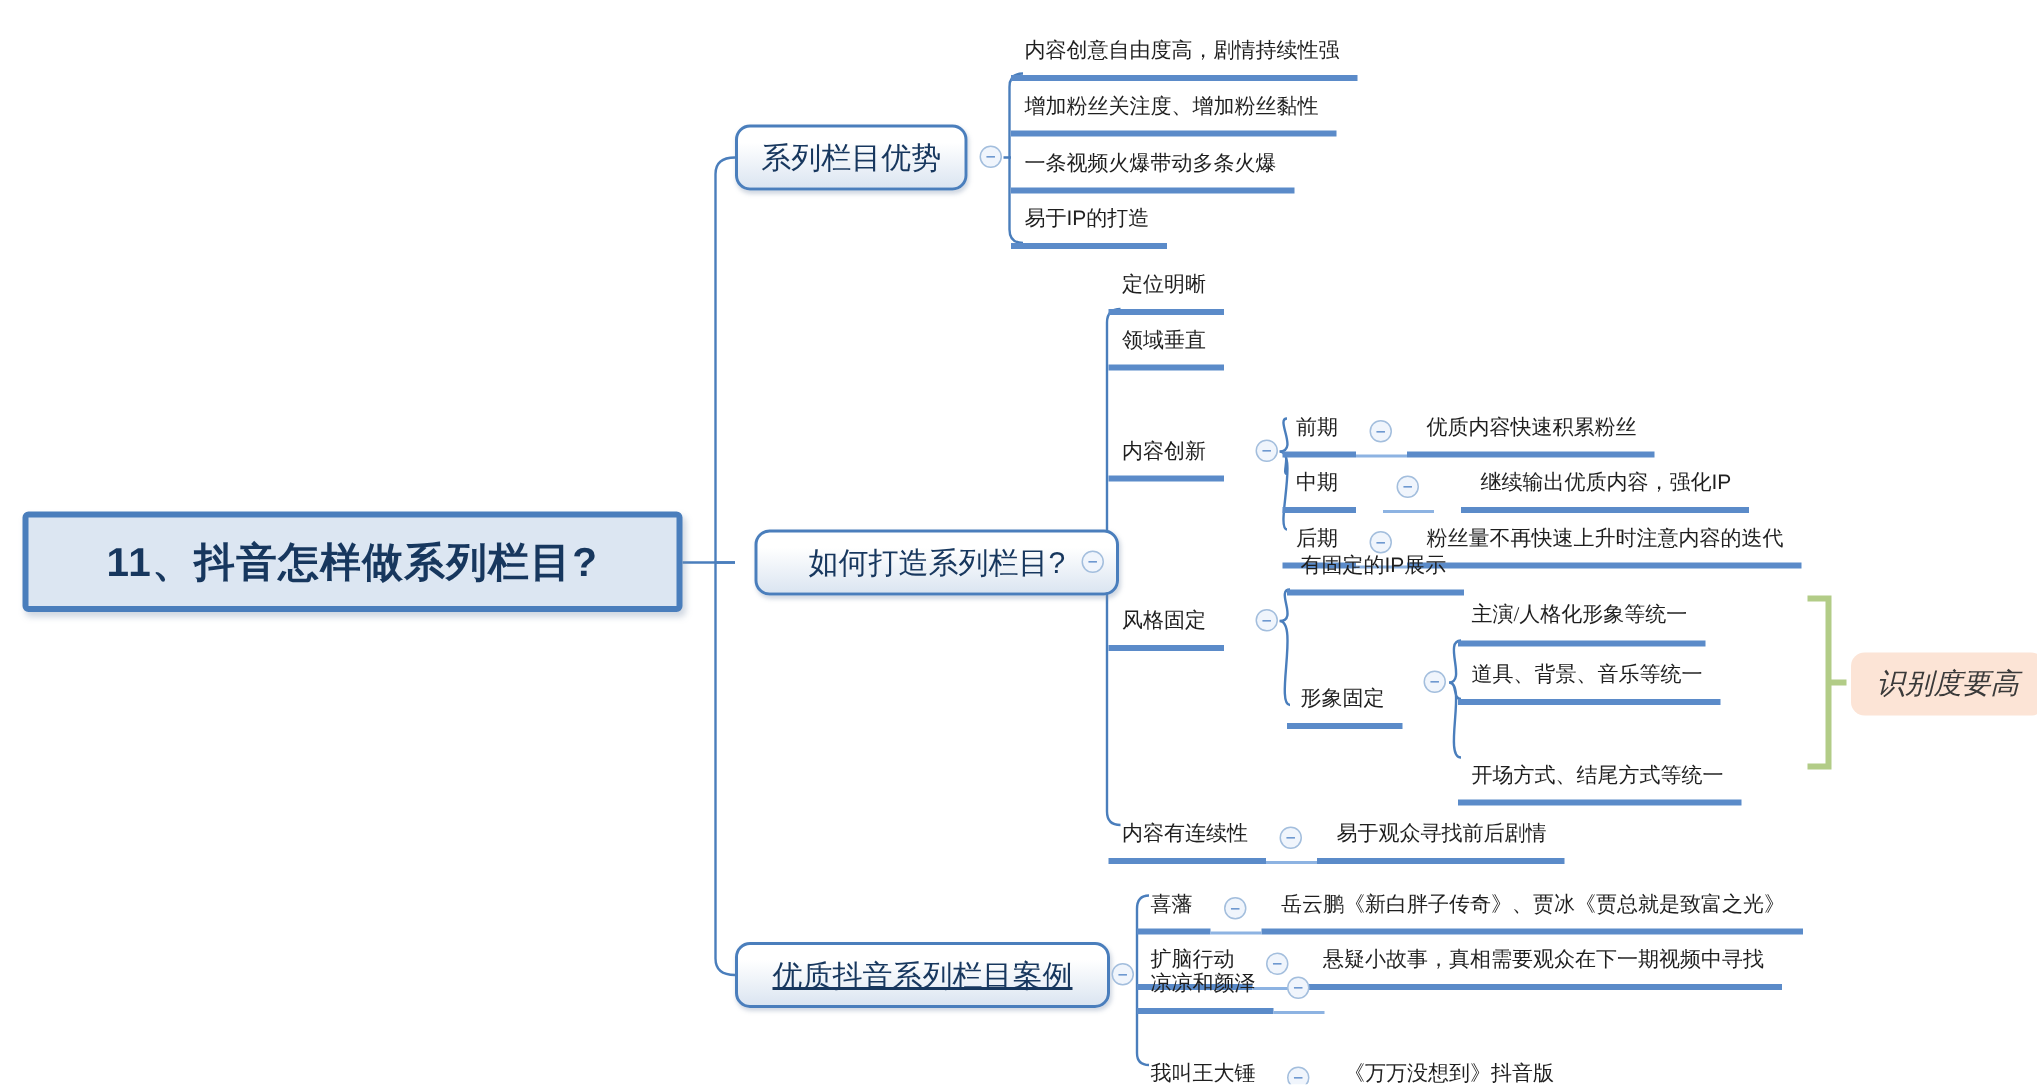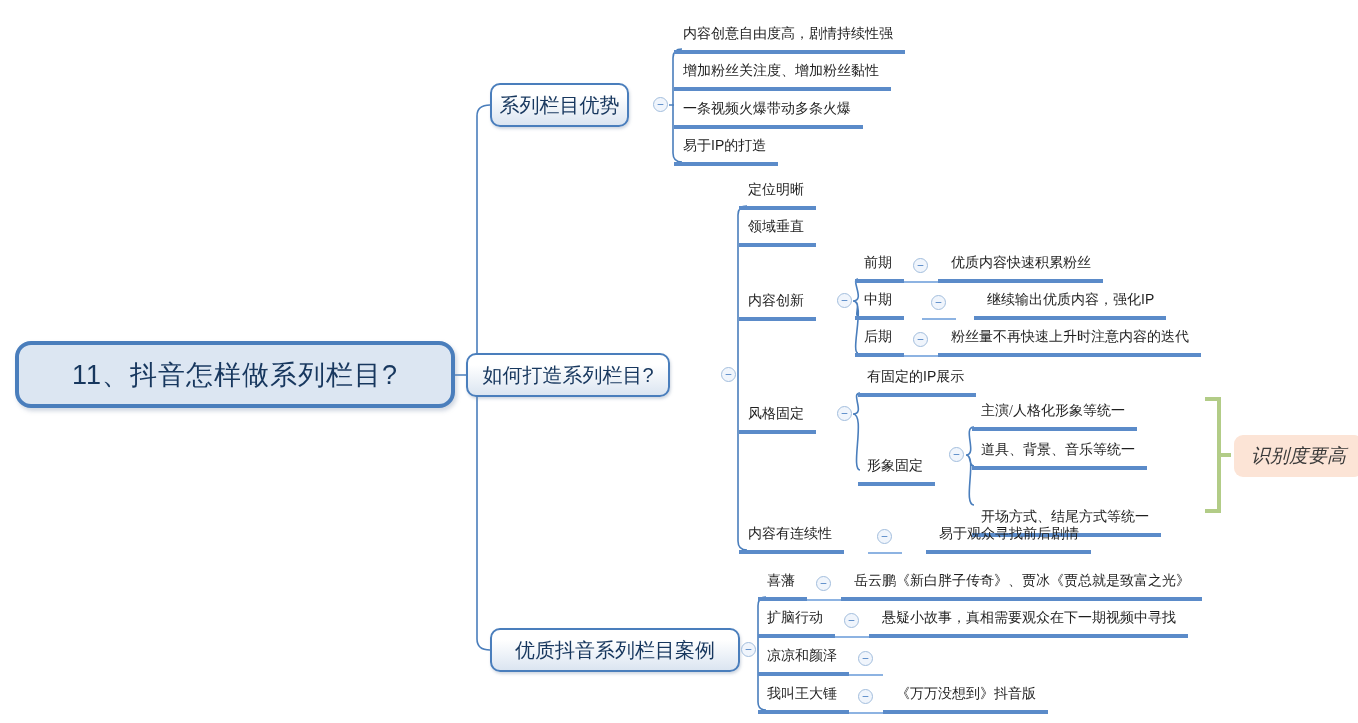--- a/index.html
+++ b/index.html
@@ -8,42 +8,42 @@
     width:1358px;height:723px;
     background:#ffffff;
     font-family:"Liberation Sans","DejaVu Sans",sans-serif;
     overflow:hidden;
   }
   svg.wires{position:absolute;left:0;top:0;pointer-events:none;}
 
   
   .root{
     position:absolute;display:flex;align-items:center;justify-content:center;
-    border:4px solid #4a7ebc;border-radius:16px;background:#dce6f2;
-    color:#17375e;font-size:27px;font-weight:normal;letter-spacing:1px;
+    border:4px solid #4a7ebc;border-radius:4px;background:#dce6f2;
+    color:#17375e;font-size:27px;font-weight:bold;letter-spacing:1px;
     box-shadow:2px 3px 4px rgba(120,140,170,.35);
     box-sizing:border-box;white-space:nowrap;
   }
   
   .node{
     position:absolute;display:flex;align-items:center;justify-content:center;
     border:2.5px solid #4a7ebc;border-radius:10px;
     background:linear-gradient(180deg,#ffffff 25%,#dbe5f1 100%);
     color:#17375e;font-size:20px;
     box-shadow:1px 2px 3px rgba(120,140,170,.35);
     box-sizing:border-box;white-space:nowrap;
   }
   
   .row{position:absolute;display:flex;align-items:flex-end;}
   .t{
     font-size:14px;line-height:25px;color:#1f1f1f;
     padding:0 12px 4px 9px;border-bottom:4px solid #5b8bc9;
     white-space:nowrap;
   }
-  .t.d{padding-left:13px;}
+  .t.d{padding-left:13px;margin-top:22px;}
   .gap{
     align-self:stretch;width:34px;position:relative;
     border-bottom:2px solid #8db3e2;box-sizing:border-box;
   }
   
   .minus{
     width:15px;height:15px;border-radius:50%;
     border:1.5px solid #a3bedd;background:#f0f5fc;color:#5b8bc9;
     display:flex;align-items:center;justify-content:center;
     font-size:11px;line-height:1;box-sizing:border-box;
@@ -75,39 +75,39 @@
       <path d="M966,455 C978,455 962,427 974,427 M966,455 C972,455 968,466 974,466 M966,455 C978,455 962,505 974,505"></path>
       <path d="M766,597 Q758,597 758,606 L758,702 Q758,710 766,710"></path>
     </g>
     <path d="M1205,399 L1219,399 L1219,511 L1205,511 M1219,455 L1231,455" stroke="#b2cc87" stroke-width="4" fill="none"></path>
   </svg>
 
   <div class="root" style="left:15px;top:341px;width:440px;height:67px;">
     <span>11、抖音怎样做系列栏目?</span>
   </div>
 
-  <div class="node" style="left:490px;top:83px;width:139px;height:44px;">
+  <div class="node" style="left:490px;top:83px;width:155px;height:44px;">
     <span>系列栏目优势</span>
   </div>
   <div class="minus abs" style="left:653px;top:97px;">−</div>
 
   <div class="row" style="left:674px;top:21px;">
     <span class="t">内容创意自由度高，剧情持续性强</span>
   </div>
   <div class="row" style="left:674px;top:58px;align-items:flex-end;">
     <span class="t">增加粉丝关注度、增加粉丝黏性</span>
   </div>
   <div class="row" style="left:674px;top:96px;">
     <span class="t">一条视频火爆带动多条火爆</span>
   </div>
   <div class="row" style="left:674px;top:133px;justify-content:center;">
     <span class="t">易于IP的打造</span>
   </div>
 
-  <div class="node" style="left:466px;top:353px;width:204px;height:44px;">
+  <div class="node" style="left:503px;top:353px;width:243px;height:44px;">
     <span>如何打造系列栏目?</span>
   </div>
   <div class="minus abs" style="left:721px;top:367px;">−</div>
 
   <div class="row" style="left:739px;top:177px;">
     <span class="t">定位明晰</span>
   </div>
   <div class="row" style="left:739px;top:214px;">
     <span class="t">领域垂直</span>
   </div>
@@ -160,29 +160,29 @@
     <span class="t">道具、背景、音乐等统一</span>
   </div>
   <div class="row" style="left:972px;top:476px;margin-top:28px;">
     <span class="t">开场方式、结尾方式等统一</span>
   </div>
 
   <div class="callout" style="left:1234px;top:435px;height:42px;padding:0 17px;">
     <span>识别度要高</span>
   </div>
 
-  <div class="row" style="left:739px;top:521px;gap:24px;">
+  <div class="row" style="left:739px;top:521px;">
     <span class="t">内容有连续性</span>
     <span class="gap">
         <span class="minus">−</span>
       </span>
     <span class="t d">易于观众寻找前后剧情</span>
   </div>
 
-  <div class="node" style="left:490px;top:628px;width:250px;height:44px;">
+  <div class="node" style="left:490px;top:628px;width:250px;height:44px;text-decoration:underline;">
     <span>优质抖音系列栏目案例</span>
   </div>
   <div class="minus abs" style="left:741px;top:642px;">−</div>
 
   <div class="row" style="left:758px;top:568px;">
     <span class="t">喜藩</span>
     <span class="gap">
         <span class="minus">−</span>
       </span>
     <span class="t d">岳云鹏《新白胖子传奇》、贾冰《贾总就是致富之光》</span>

